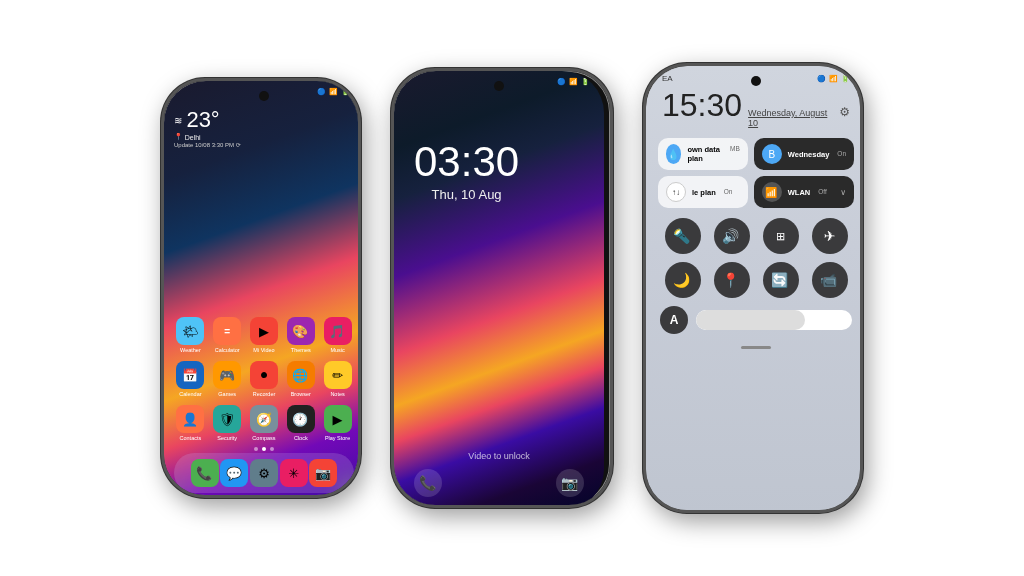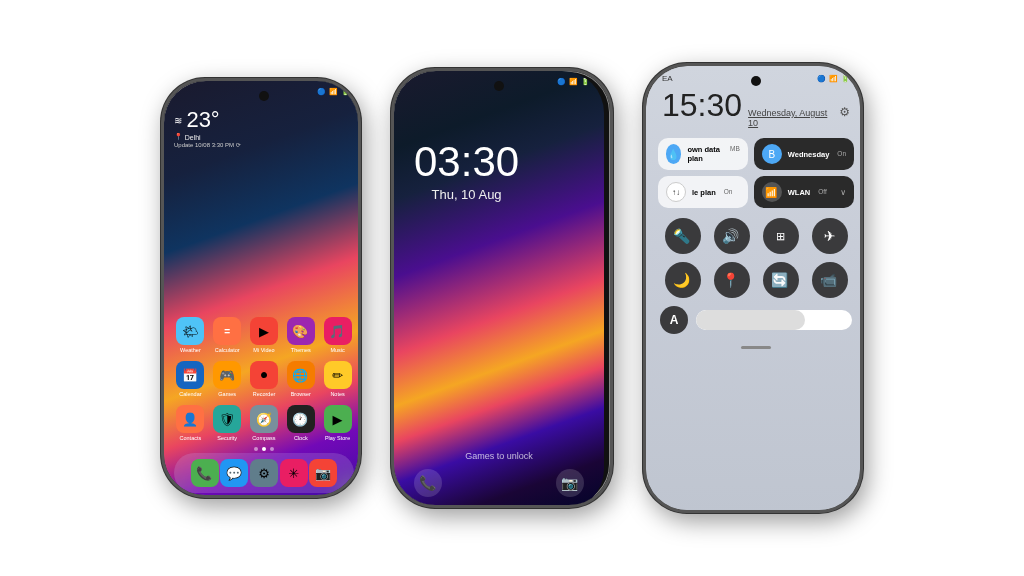--- a/index.html
+++ b/index.html
@@ -570,21 +570,21 @@
           <span>📶</span>
           <span>🔋</span>
         </div>
       </div>
 
       <div class="lock-time">
         <div class="big-time">03:30</div>
         <div class="date-str">Thu, 10 Aug</div>
       </div>
 
-      <div class="swipe-hint">Games to unlock</div>
+      <div class="swipe-hint">Video to unlock</div>
 
       <div class="lock-bottom-icons">
         <div class="lock-icon-btn">
           <span style="color:#4caf50;">📞</span>
         </div>
         <div class="lock-icon-btn">
           <span style="color:#f44336;">📷</span>
         </div>
       </div>
     </div>

